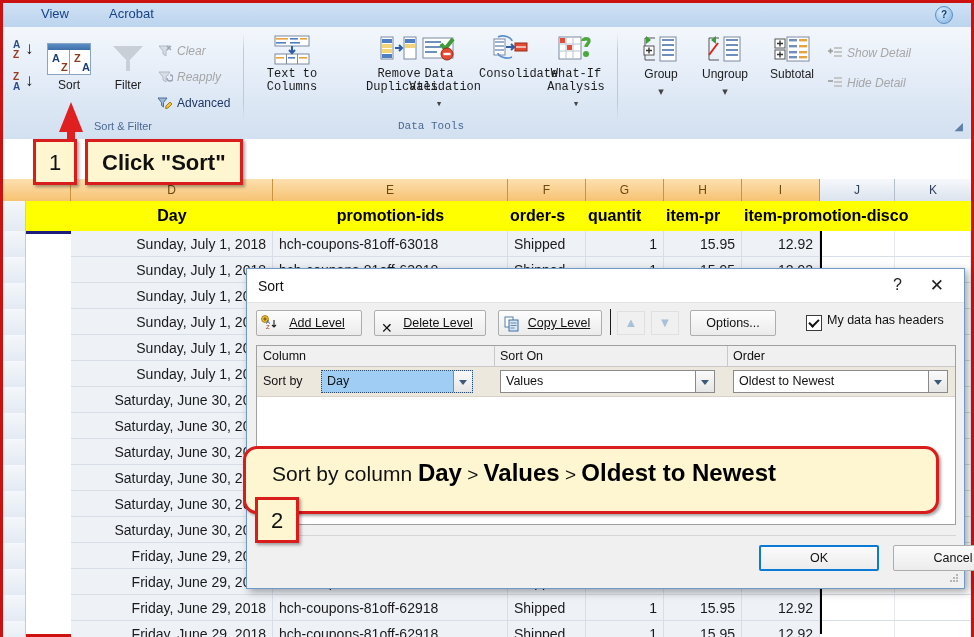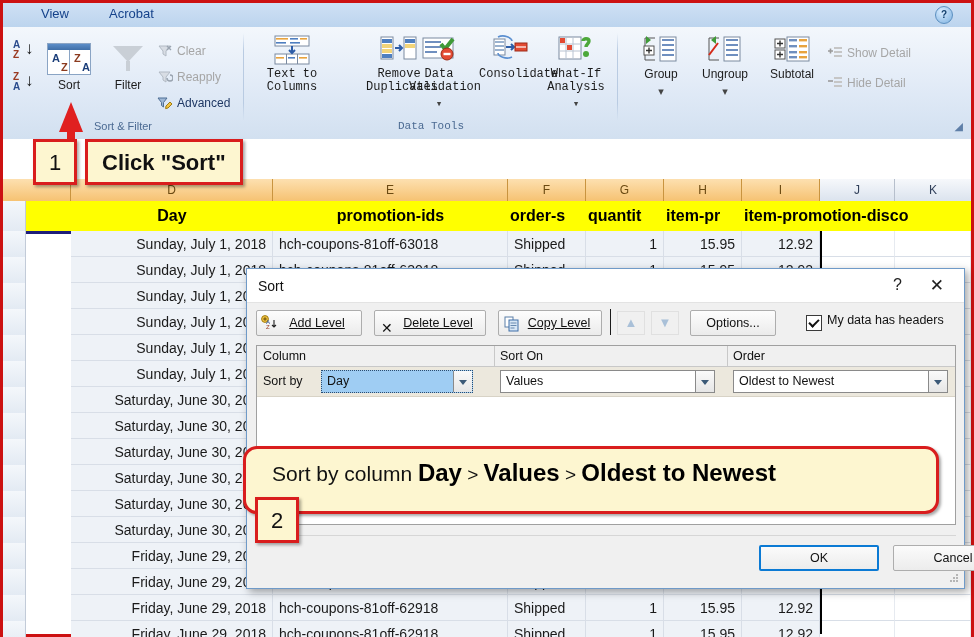--- a/index.html
+++ b/index.html
@@ -49,21 +49,21 @@
   .sorticon .z2{position:absolute;left:26px;top:8px;font-size:11px;font-weight:bold;color:#8c3b1f;}
   .sorticon .a2{position:absolute;left:34px;top:17px;font-size:11px;font-weight:bold;color:#1c3f7a;}
 
   .funnel{width:34px;height:32px;margin:0 auto 3px auto;position:relative;}
   .funnel .body{position:absolute;left:2px;top:3px;width:0;height:0;
     border-left:15px solid transparent;border-right:15px solid transparent;border-top:16px solid #c9cfd6;}
   .funnel .stem{position:absolute;left:15px;top:18px;width:4px;height:10px;background:#c9cfd6;}
 
   .smallcmd{position:absolute;font-size:12px;height:20px;line-height:20px;padding-left:22px;}
   .smallcmd.on{color:#1c1c1c;}
-  .smallcmd.off{color:#a6a6a6;}
+  .smallcmd.off{color:#a6a6a6;font-style:italic;}
   .sc-ico{position:absolute;left:2px;top:2px;width:16px;height:16px;}
 
   
   .g-datatools{left:248px;width:360px;font-family:Liberation Mono, monospace;}
   .tool{position:absolute;top:6px;width:auto;text-align:center;}
   .tool .cap{font-size:12px;color:#1c1c1c;line-height:13px;display:block;}
   .gridicon{width:38px;height:30px;margin:0 auto 3px auto;position:relative;}
 
   
   .g-outline{left:622px;width:342px;}

